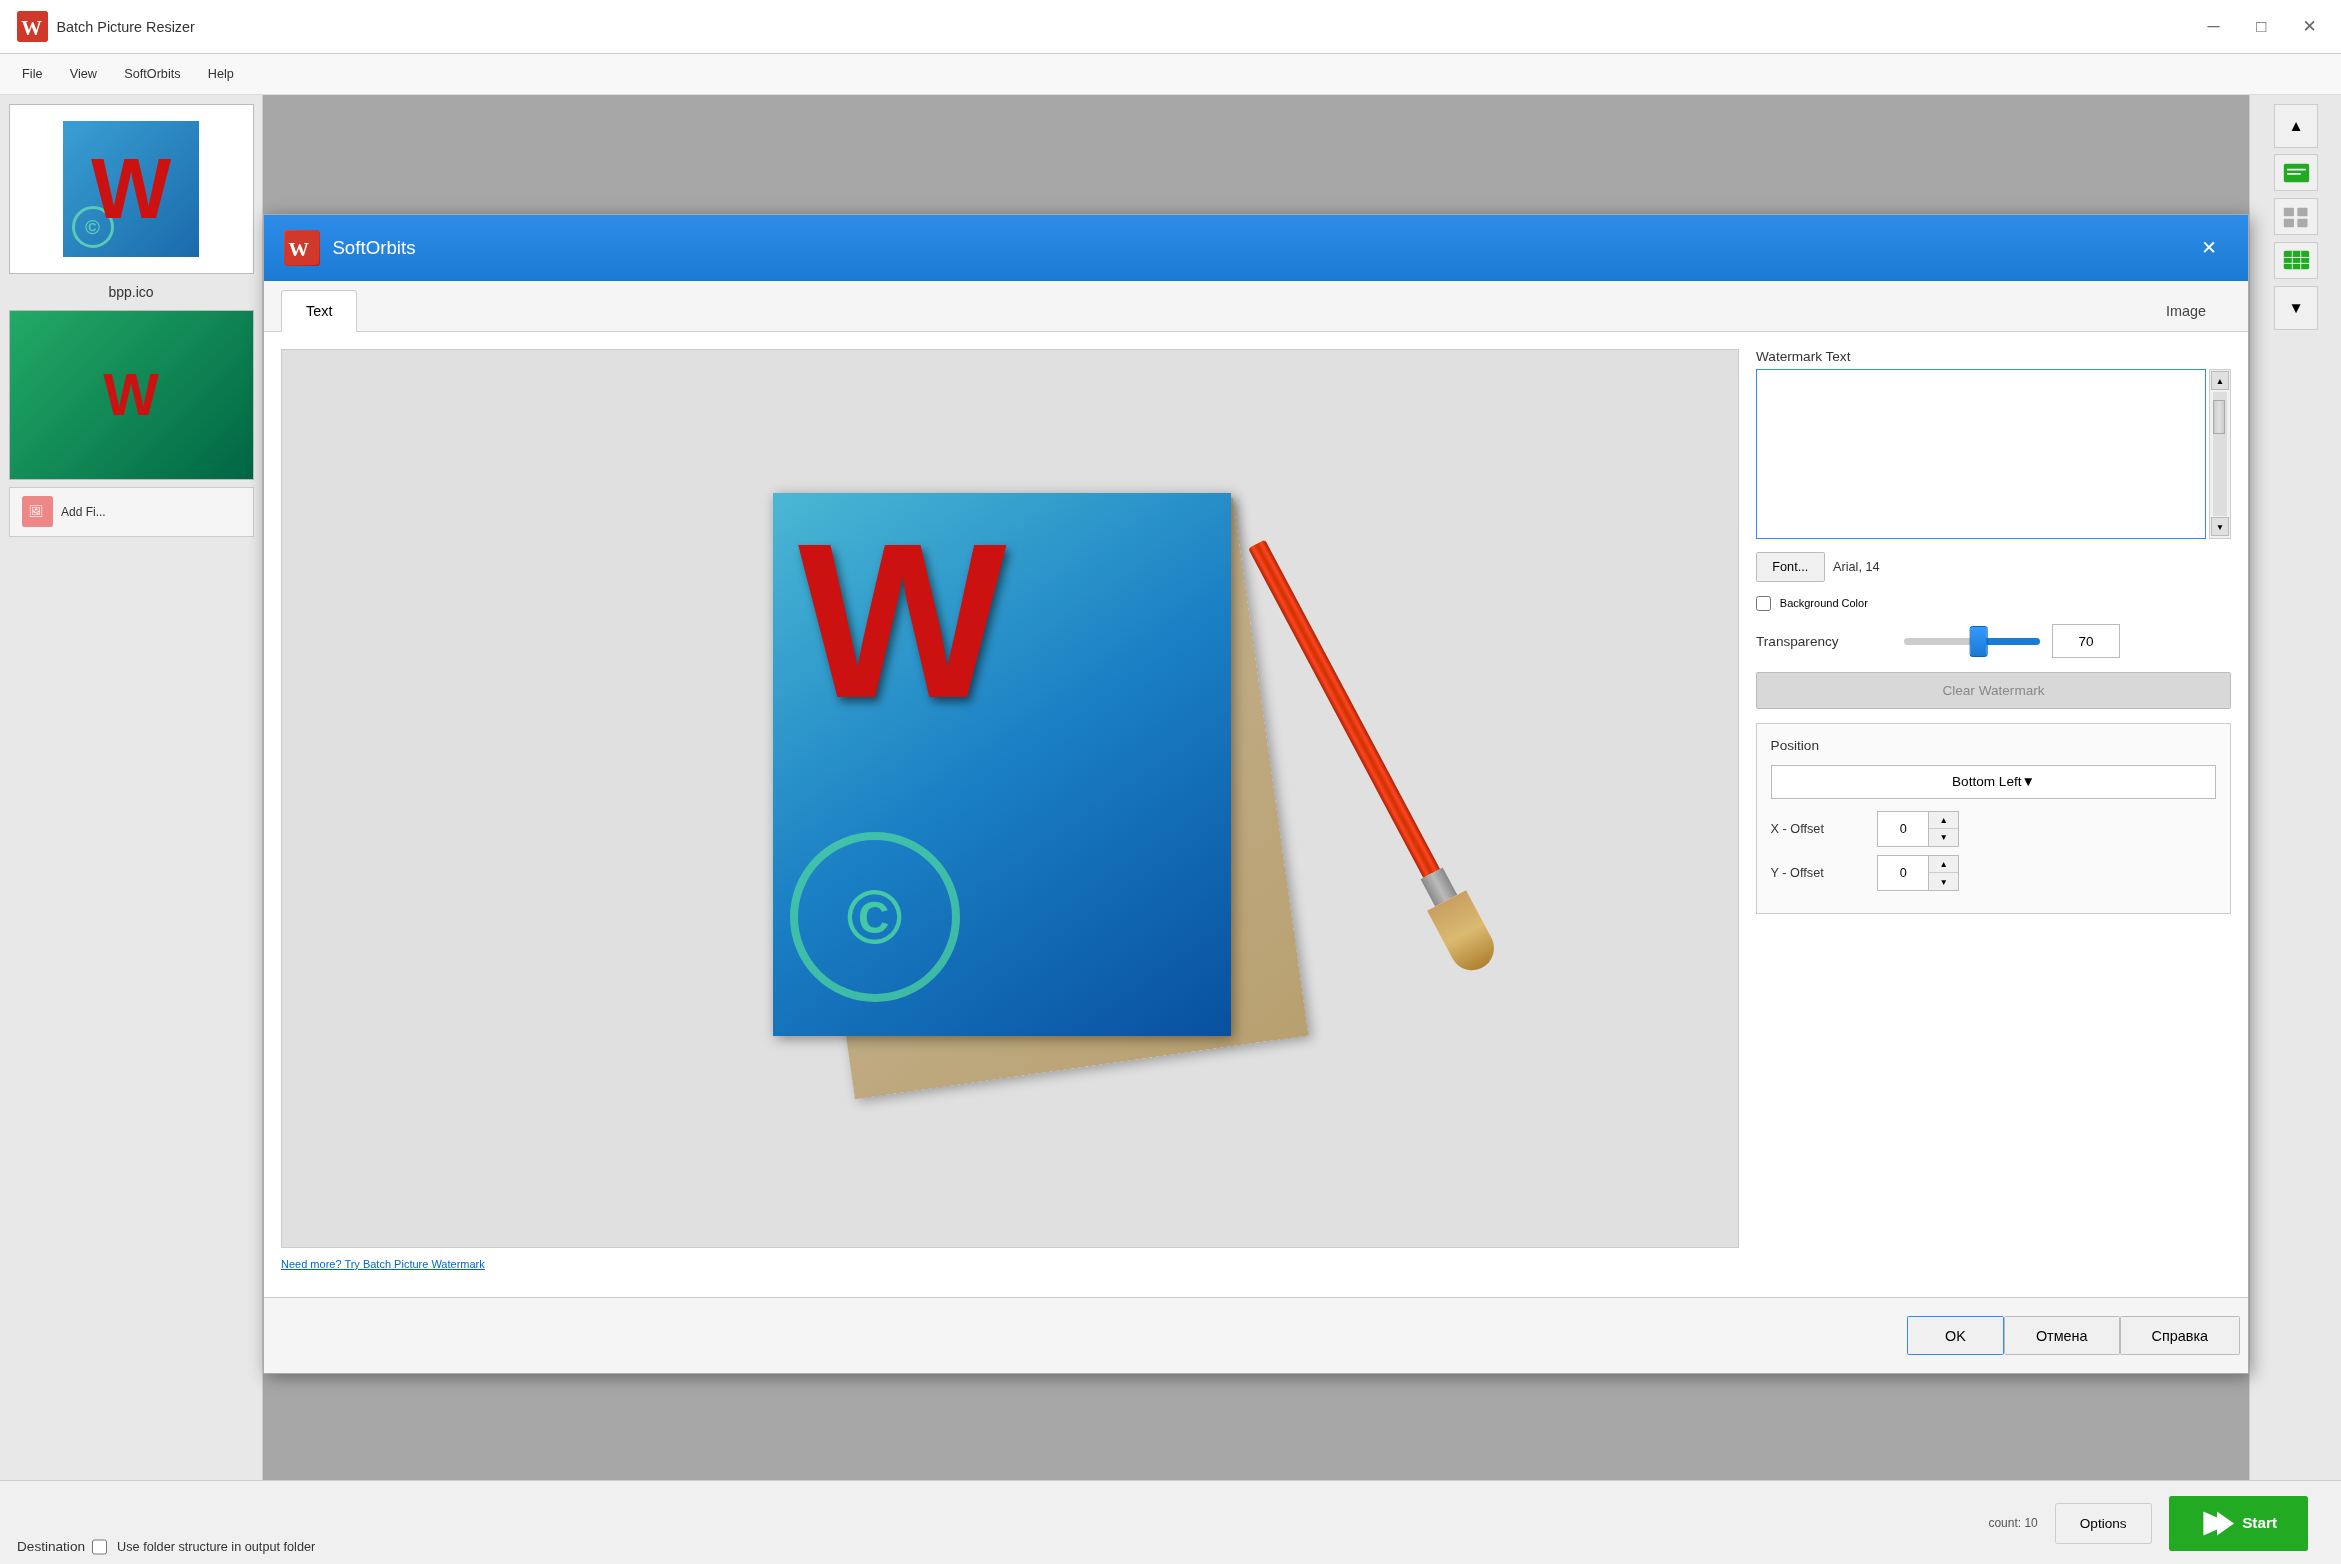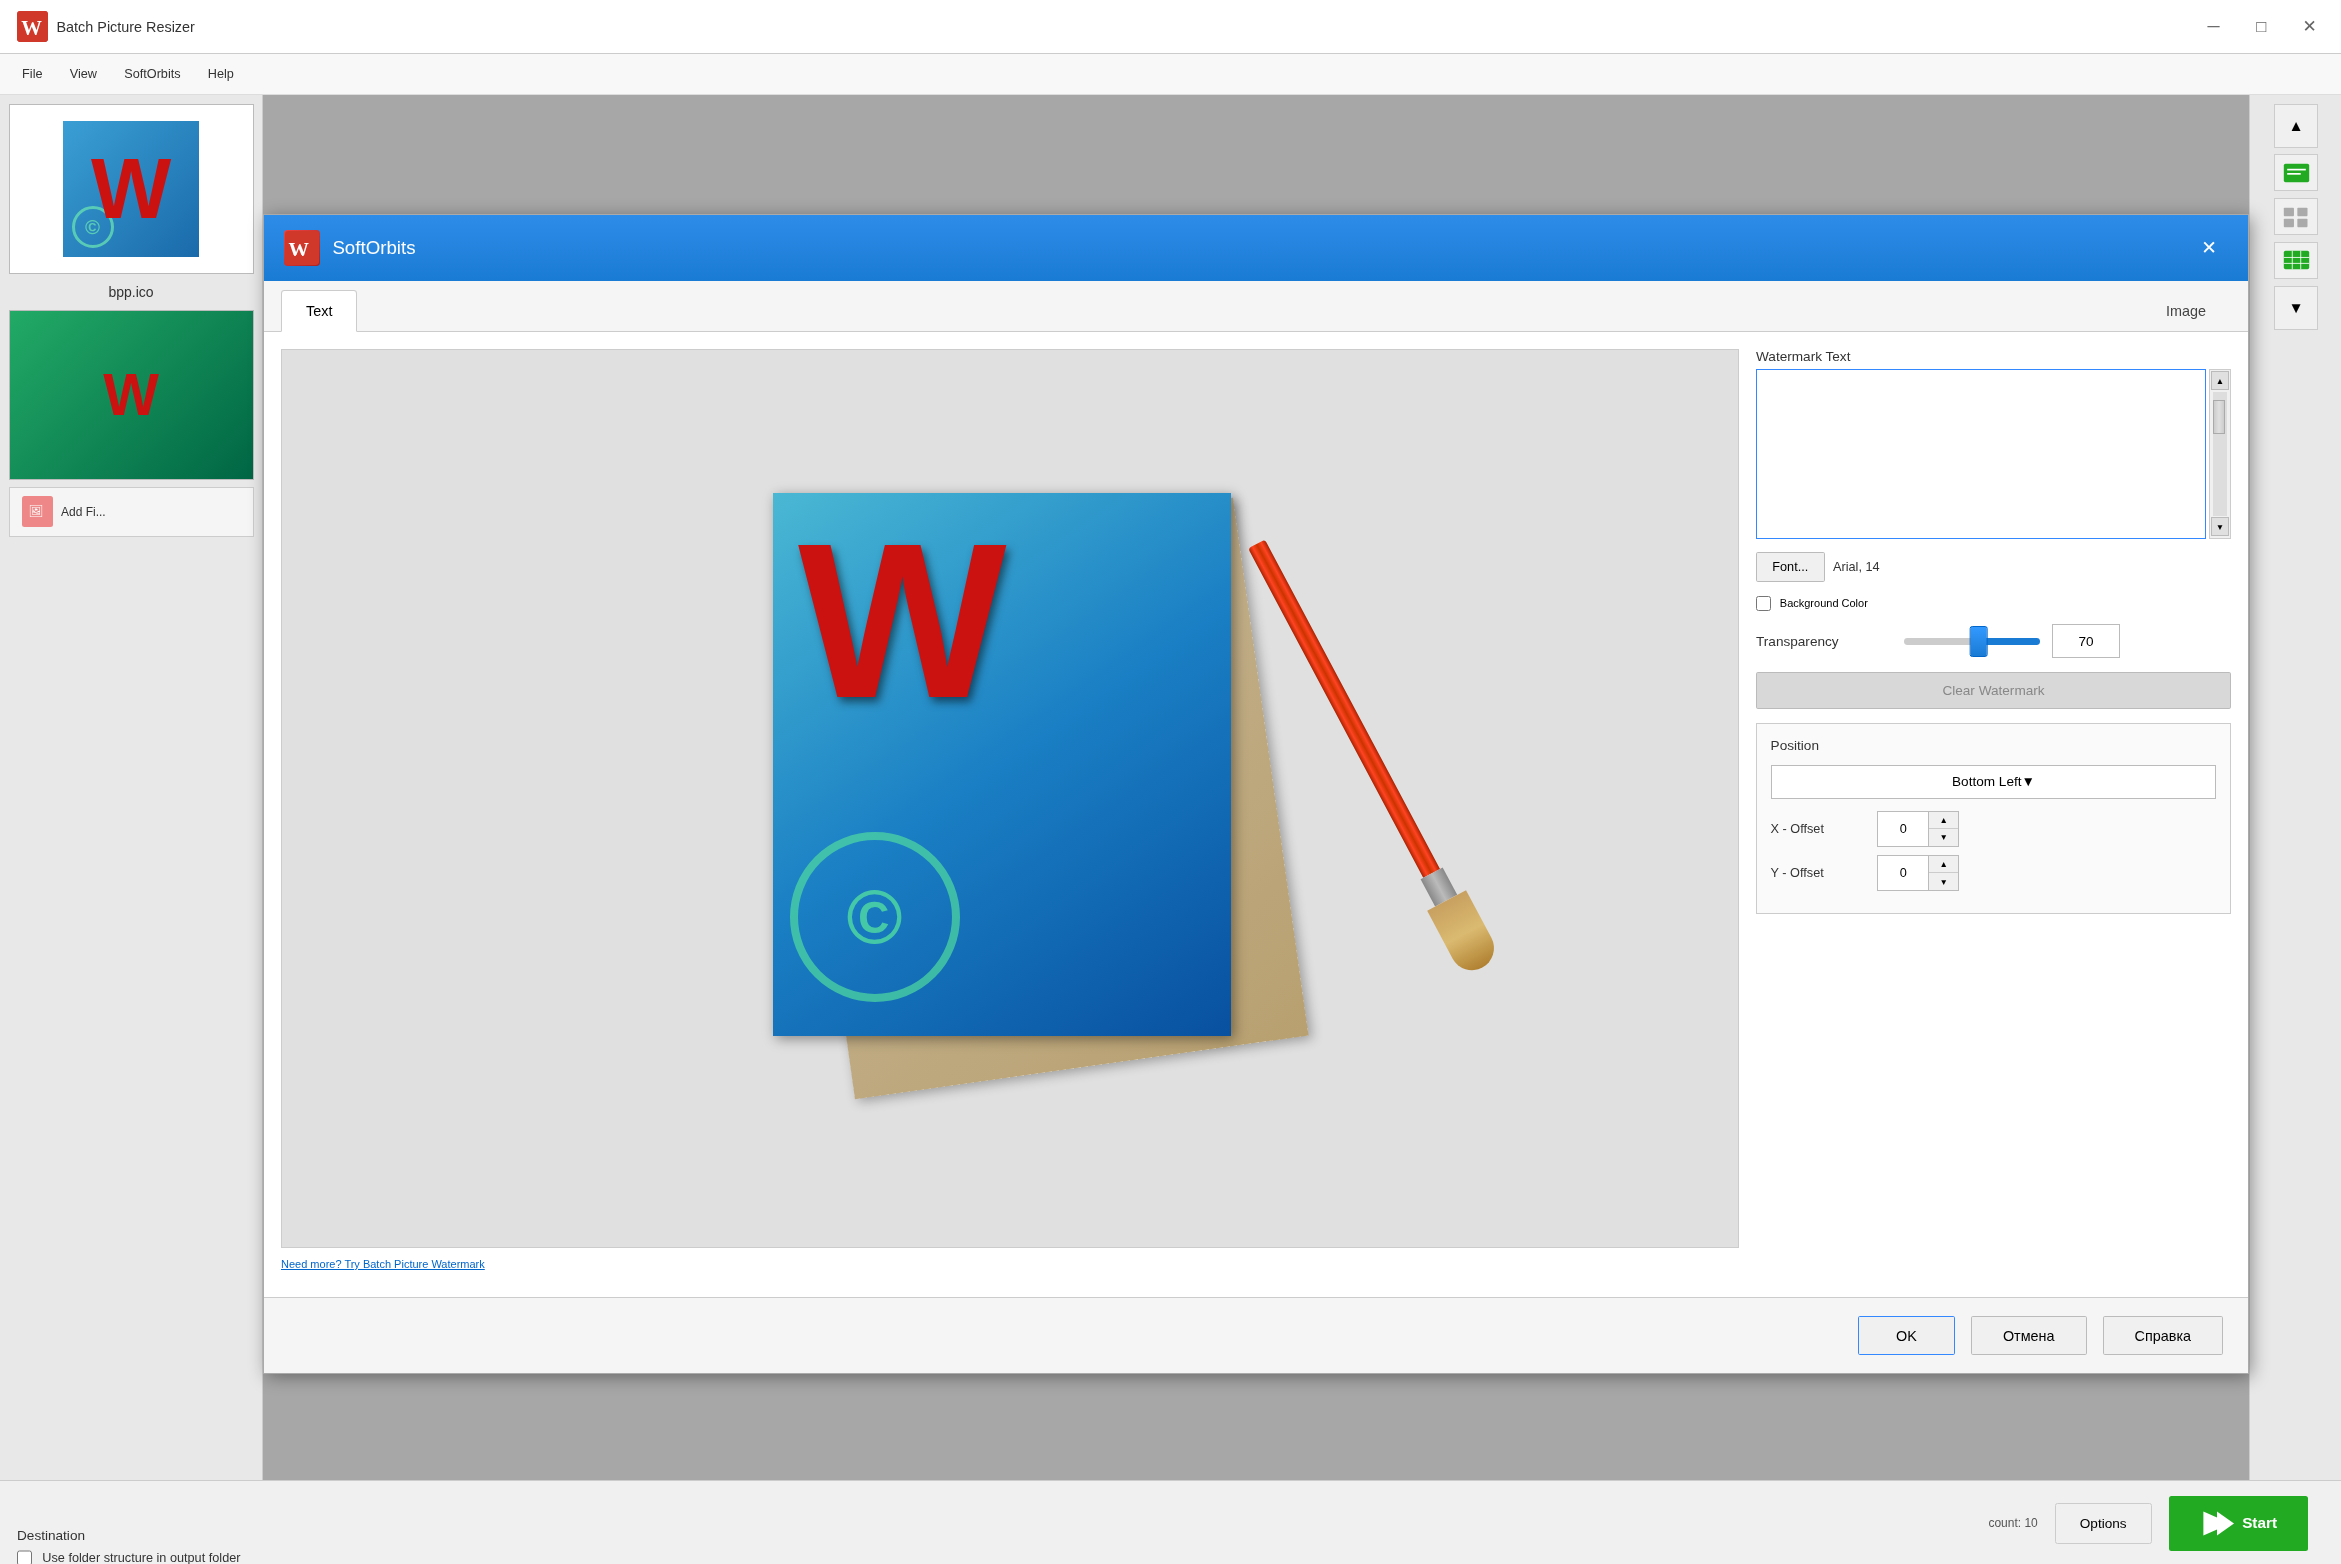--- a/index.html
+++ b/index.html
@@ -620,22 +620,22 @@
     .spin-arrow:last-child { border-bottom: none; }
 
     
     .modal-footer {
       background: #f5f5f5;
       border-top: 0.8px solid #ccc;
       height: 76px;
       display: flex;
       align-items: center;
       justify-content: flex-end;
-      padding: 0 25px;
-      gap: 16px;
+      padding: 0 8px;
+      gap: 0;
     }
 
     .modal-ok-btn {
       padding: 10.2px 37px;
       background: #f0f0f0;
       border: 1.7px solid #3388ff;
       font-size: 14.4px;
       cursor: pointer;
       border-radius: 1.7px;
     }
@@ -689,21 +689,21 @@
       display: flex;
       align-items: center;
       justify-content: flex-end;
       flex: 1;
       padding-right: 17px;
       gap: 17px;
     }
 
     .bottom-left-content {
       display: flex;
-      flex-direction: column;
+      flex-direction: row;
       justify-content: center;
       gap: 6.8px;
       margin-top: 48px;
     }
   </style>
 </head>
 <body>
 
 <div class="app-window">
 

